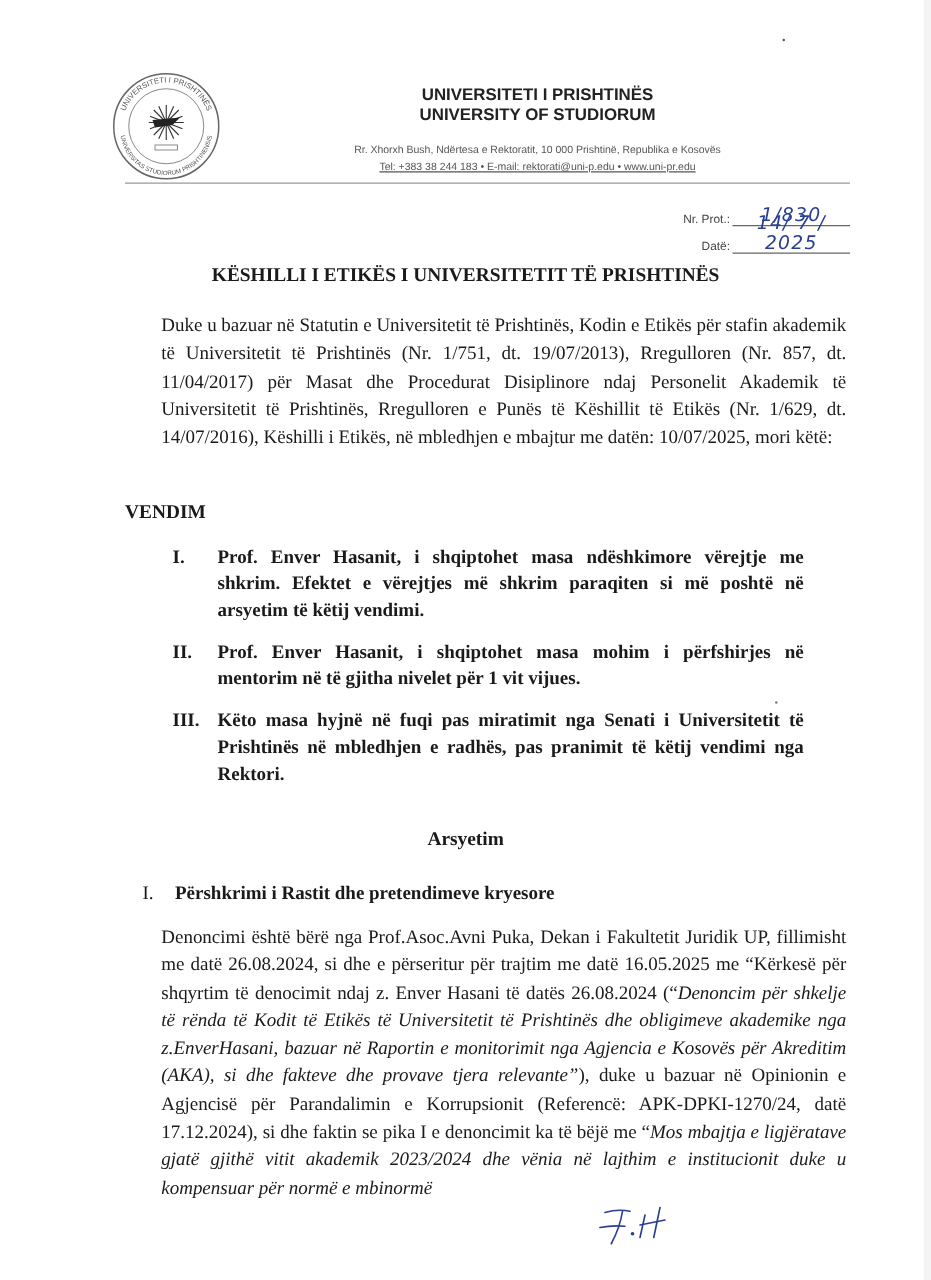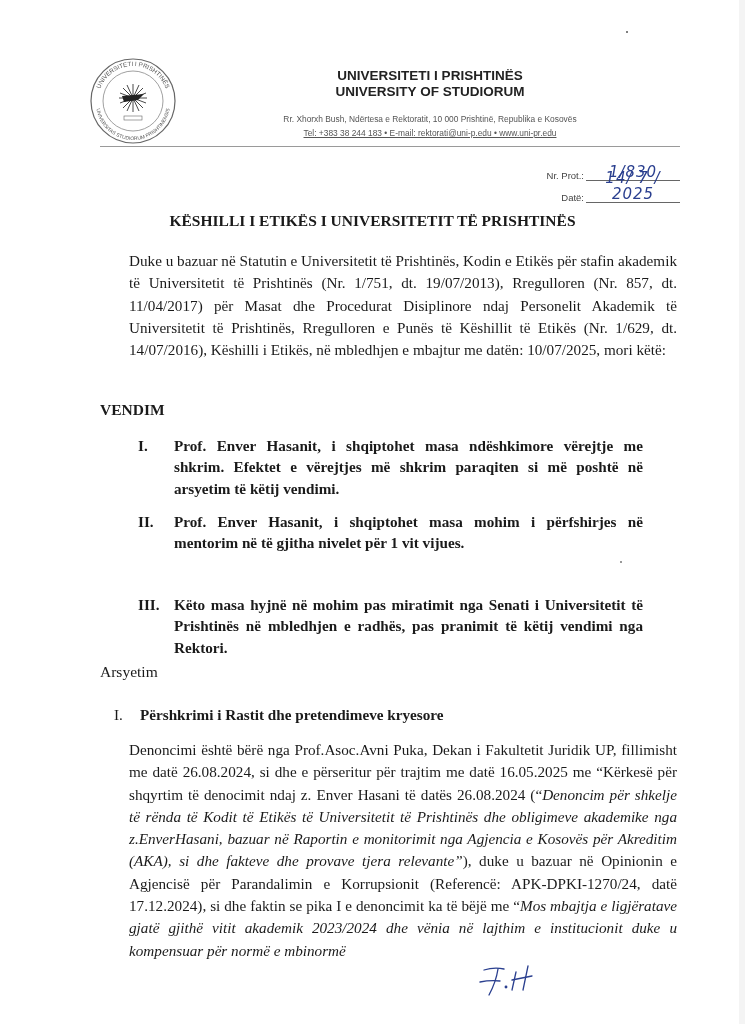--- a/index.html
+++ b/index.html
@@ -37,24 +37,24 @@
     .para { position: absolute; left: 97px; width: 548px; font-size: 15.2px; line-height: 22.3px; text-align: justify; margin-left: 32px; }
     .intro { top: 250px; }
 
     .vendim-title { position: absolute; left: 100px; top: 401px; width: 545px; font-weight: bold; font-size: 15.5px; }
 
     .decision { position: absolute; left: 138px; width: 505px; display: flex; font-weight: bold; font-size: 15.2px; line-height: 21.3px; }
     .decision .num { width: 36px; flex-shrink: 0; }
     .decision .txt { flex: 1; text-align: justify; }
     .d1 { top: 435px; }
     .d2 { top: 511px; }
-    .d3 { top: 566px; margin-top: 28px; }
+    .d3 { top: 566px; }
     .dot { position: absolute; left: 620px; top: 561px; width: 2px; height: 2px; background: #777; border-radius: 50%; }
 
-    .arsyetim-title { position: absolute; left: 100px; top: 663px; width: 545px; font-weight: normal; font-size: 15.5px; }
+    .arsyetim-title { position: absolute; left: 100px; top: 663px; width: 545px; text-align: center; font-weight: bold; font-size: 15.5px; }
     .section-head { position: absolute; left: 114px; top: 706px; display: flex; font-weight: bold; font-size: 15.2px; }
     .section-head .num { width: 26px; font-weight: normal; }
 
     .body-para { top: 739px; line-height: 22.3px; }
     .body-para i { }
 
     .signature { position: absolute; left: 476px; top: 960px; width: 70px; height: 40px; }
   </style>
 </head>
 <body>
@@ -114,21 +114,21 @@
     <span class="num">I.</span>
     <span class="txt">Prof. Enver Hasanit, i shqiptohet masa ndëshkimore vërejtje me shkrim. Efektet e vërejtjes më shkrim paraqiten si më poshtë në arsyetim të këtij vendimi.</span>
   </div>
   <div class="decision d2">
     <span class="num">II.</span>
     <span class="txt">Prof. Enver Hasanit, i shqiptohet masa mohim i përfshirjes në mentorim në të gjitha nivelet për 1 vit vijues.</span>
   </div>
   <div class="dot"></div>
   <div class="decision d3">
     <span class="num">III.</span>
-    <span class="txt">Këto masa hyjnë në mohim pas miratimit nga Senati i Universitetit të Prishtinës në mbledhjen e radhës, pas pranimit të këtij vendimi nga Rektori.</span>
+    <span class="txt">Këto masa hyjnë në fuqi pas miratimit nga Senati i Universitetit të Prishtinës në mbledhjen e radhës, pas pranimit të këtij vendimi nga Rektori.</span>
   </div>
 
   <div class="arsyetim-title">Arsyetim</div>
   <div class="section-head">
     <span class="num">I.</span>
     <span>Përshkrimi i Rastit dhe pretendimeve kryesore</span>
   </div>
 
   <div class="para body-para">
     <span>Denoncimi është bërë nga Prof.Asoc.Avni Puka, Dekan i Fakultetit Juridik UP, fillimisht me datë 26.08.2024, si dhe e përseritur për trajtim me datë 16.05.2025 me “Kërkesë për shqyrtim të denocimit ndaj z. Enver Hasani të datës 26.08.2024 (“</span><i>Denoncim  për shkelje të rënda të Kodit të Etikës të Universitetit të Prishtinës dhe obligimeve akademike nga z.EnverHasani, bazuar në Raportin e monitorimit nga Agjencia e Kosovës për Akreditim (AKA), si dhe fakteve dhe provave tjera relevante”</i><span>), duke u bazuar në Opinionin e Agjencisë për Parandalimin e Korrupsionit (Referencë: APK-DPKI-1270/24, datë 17.12.2024), si dhe faktin se pika I e denoncimit ka të bëjë me “</span><i>Mos mbajtja  e ligjëratave gjatë gjithë vitit akademik 2023/2024 dhe vënia në lajthim e institucionit duke u kompensuar për normë e mbinormë</i>

